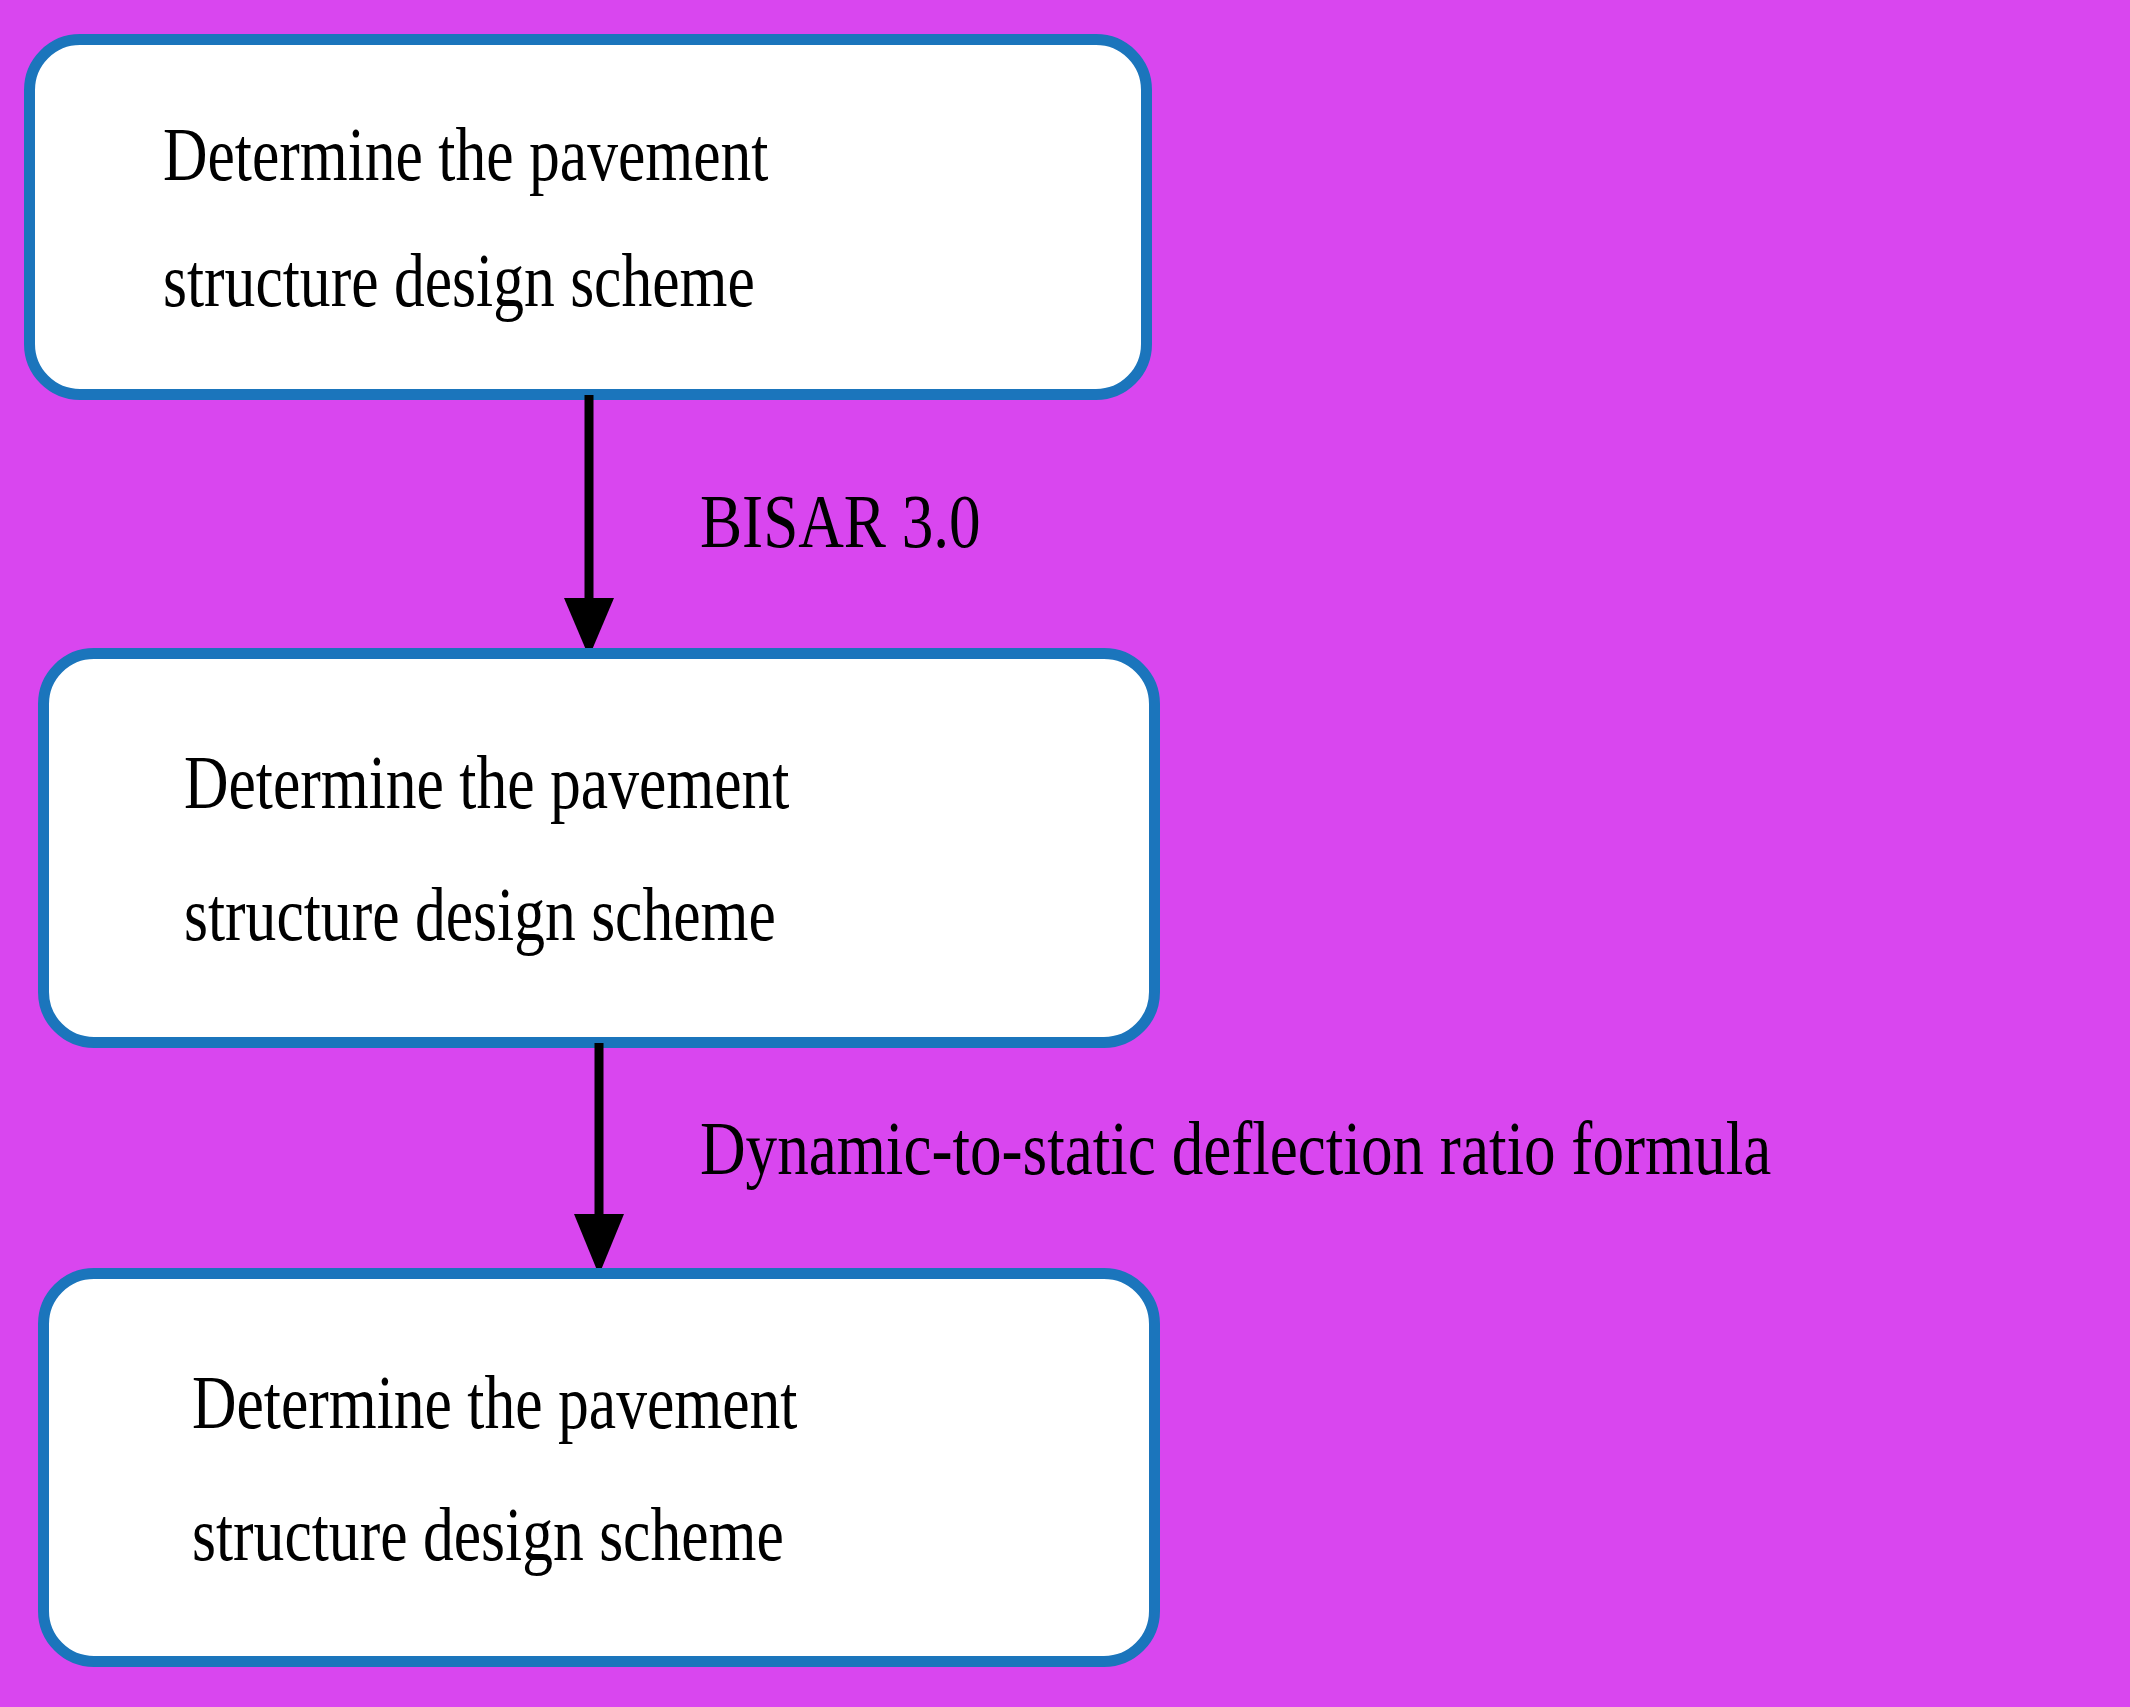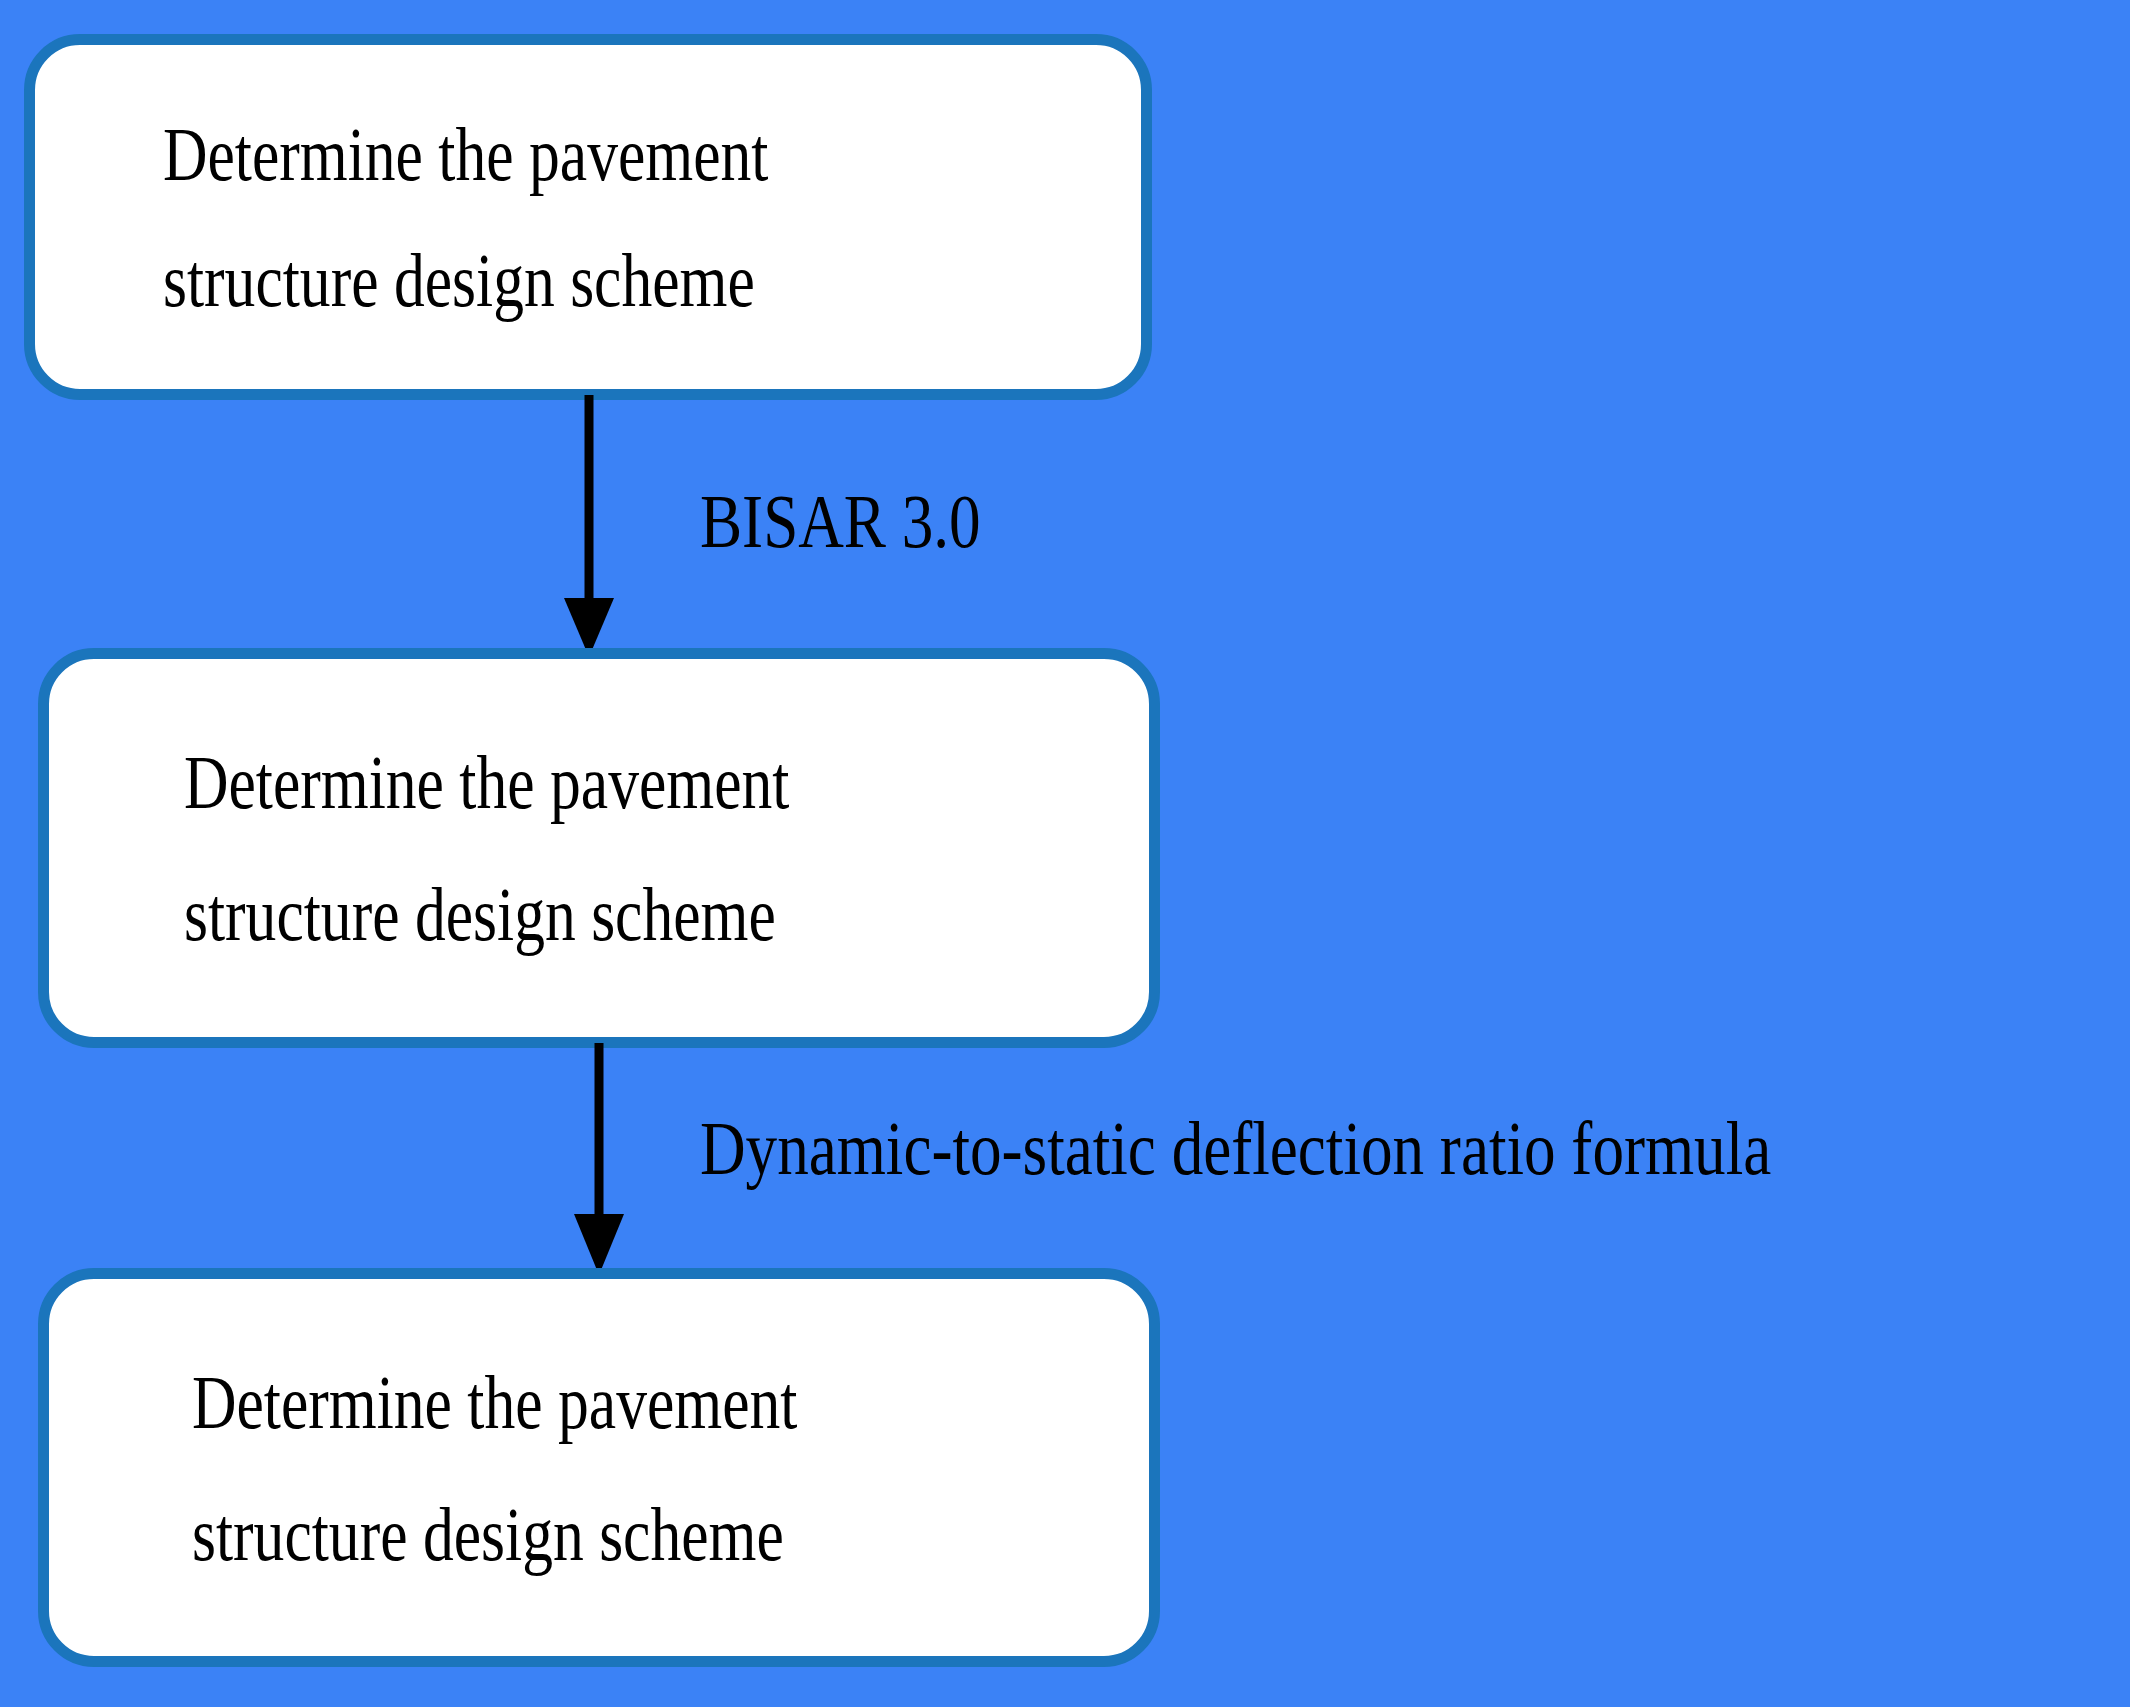--- a/index.html
+++ b/index.html
@@ -7,21 +7,21 @@
     padding: 0;
     background: #ffffff;
   }
   body {
     font-family: "Liberation Serif", "DejaVu Serif", serif;
   }
   #canvas {
     position: relative;
     width: 2130px;
     height: 1707px;
-    background: #3b82f6;
+    background: #d946ef;
     overflow: hidden;
   }
 
   
   .node {
     position: absolute;
     box-sizing: border-box;
     background: #ffffff;
     border-style: solid;
     border-color: #1b75bc;

